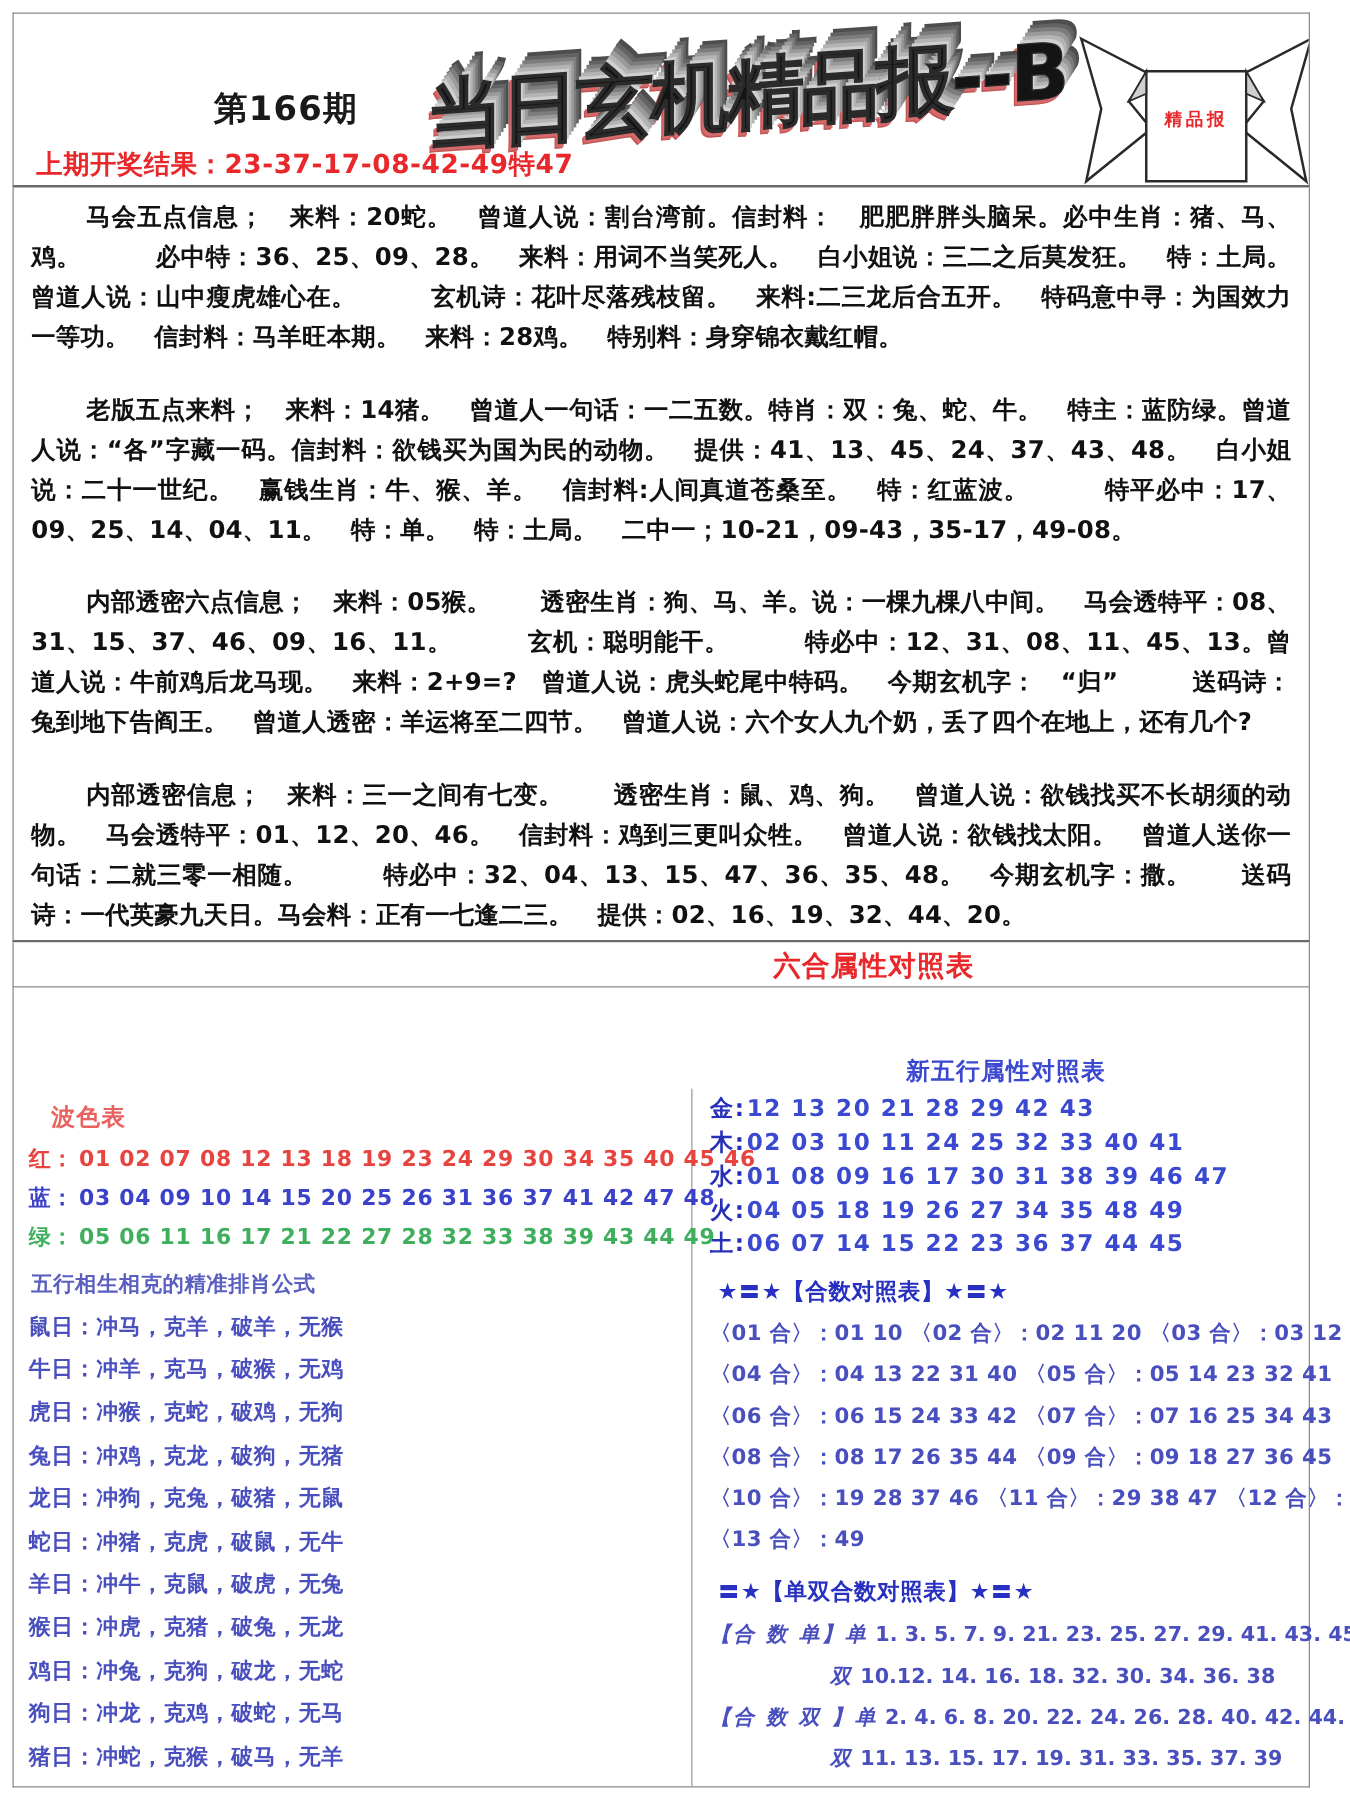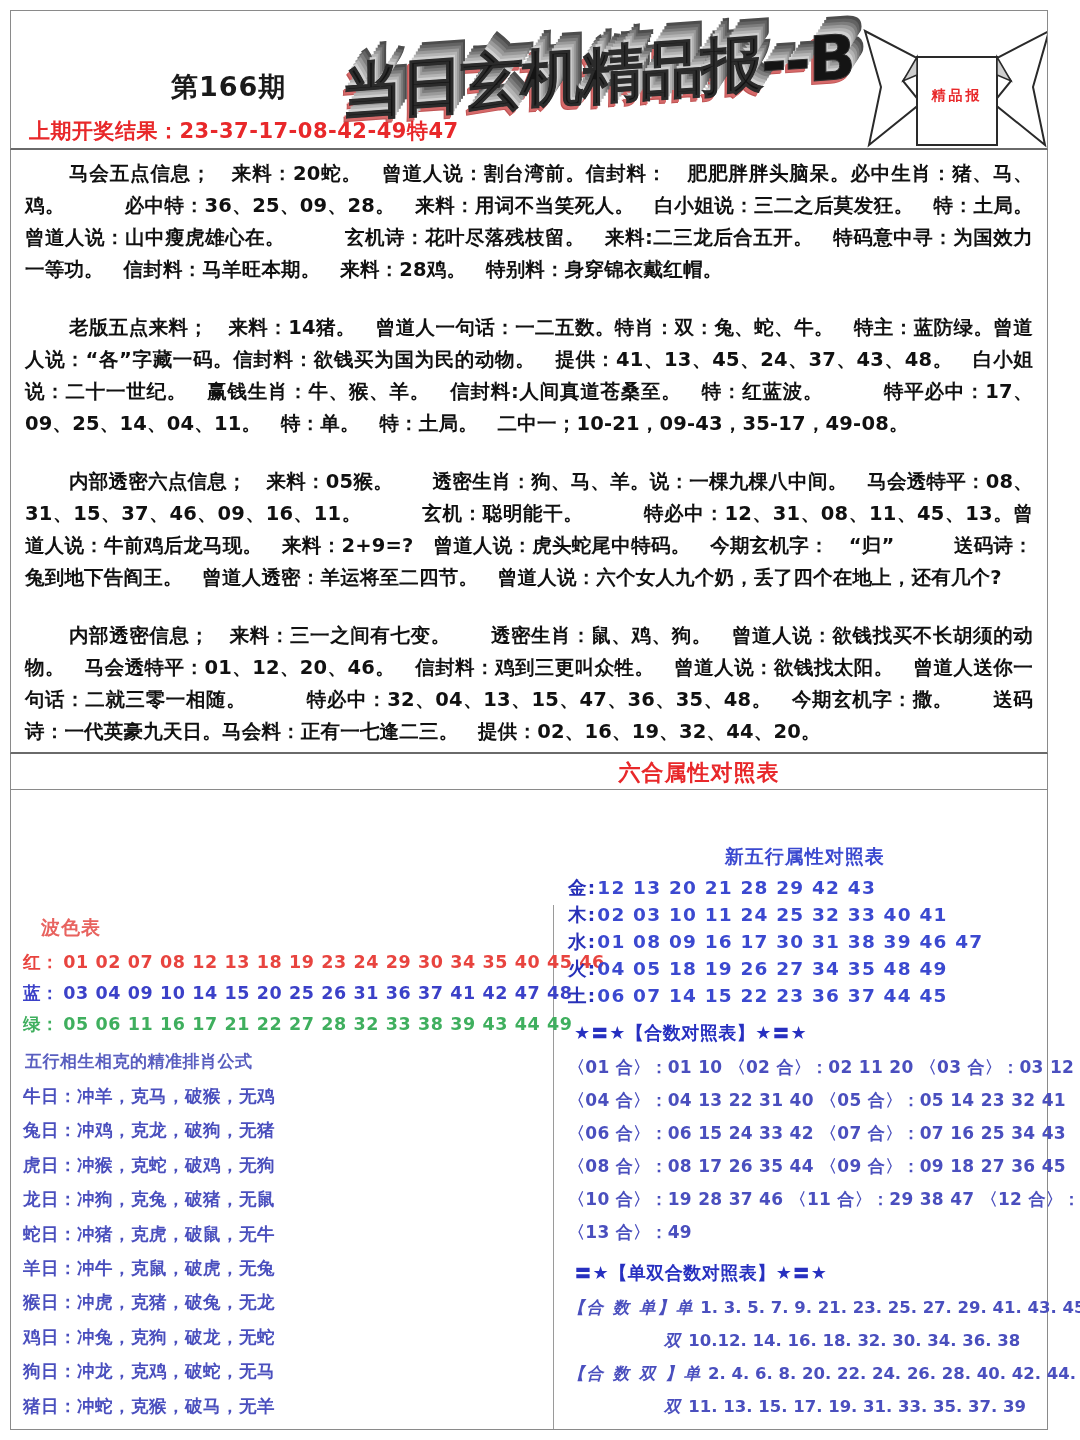--- a/index.html
+++ b/index.html
@@ -255,23 +255,24 @@
       </div>
       <div class="bose-line">
         <span class="lab c-blue">蓝：</span><span class="c-blue">03 04 09 10 14 15 20 25 26 31 36 37 41 42 47 48</span>
       </div>
       <div class="bose-line">
         <span class="lab c-green">绿：</span><span class="c-green">05 06 11 16 17 21 22 27 28 32 33 38 39 43 44 49</span>
       </div>
 
       <div class="formula-title">五行相生相克的精准排肖公式</div>
 
+      <div class="zodiac-line">鼠日：冲马，克羊，破羊，无猴</div>
       <div class="zodiac-line">牛日：冲羊，克马，破猴，无鸡</div>
+      <div class="zodiac-line">虎日：冲猴，克蛇，破鸡，无狗</div>
       <div class="zodiac-line">兔日：冲鸡，克龙，破狗，无猪</div>
-      <div class="zodiac-line">虎日：冲猴，克蛇，破鸡，无狗</div>
       <div class="zodiac-line">龙日：冲狗，克兔，破猪，无鼠</div>
       <div class="zodiac-line">蛇日：冲猪，克虎，破鼠，无牛</div>
       <div class="zodiac-line">羊日：冲牛，克鼠，破虎，无兔</div>
       <div class="zodiac-line">猴日：冲虎，克猪，破兔，无龙</div>
       <div class="zodiac-line">鸡日：冲兔，克狗，破龙，无蛇</div>
       <div class="zodiac-line">狗日：冲龙，克鸡，破蛇，无马</div>
       <div class="zodiac-line">猪日：冲蛇，克猴，破马，无羊</div>
     </div>
 
     <div class="col-right">

